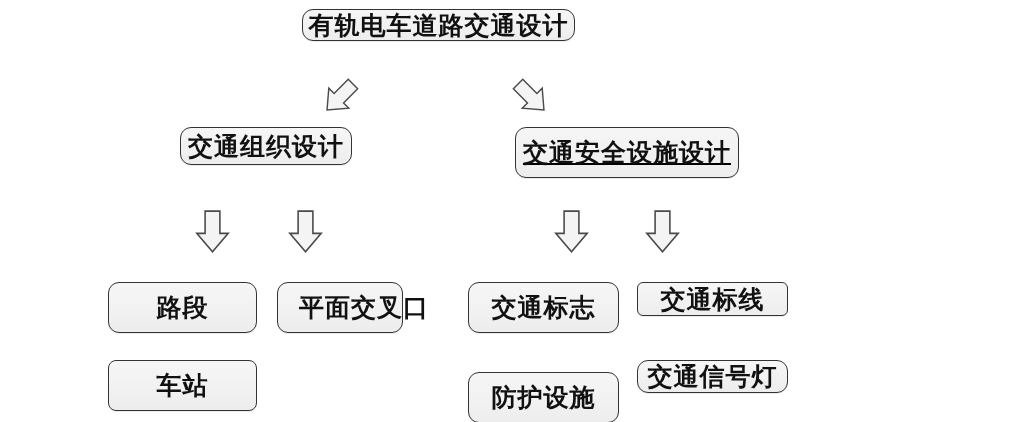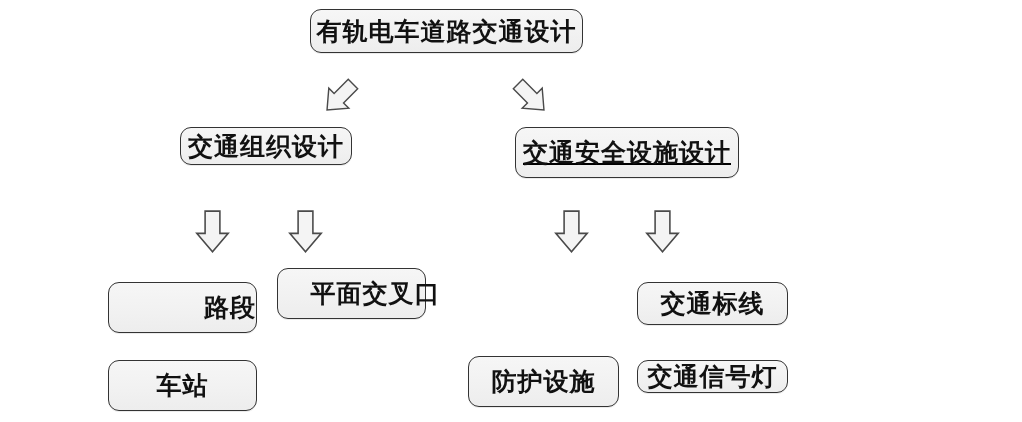--- a/index.html
+++ b/index.html
@@ -54,21 +54,21 @@
     stroke-linejoin:miter;
   }
   .rot-dl{transform:rotate(45deg);}
   .rot-dr{transform:rotate(-45deg);}
 </style>
 </head>
 <body>
 
 <div class="canvas">
 
-  <div class="node" style="left:302px;top:9px;width:273px;height:44px;margin-left:8px;">
+  <div class="node" style="left:302px;top:9px;width:273px;height:32px;">
     <span class="label">有轨电车道路交通设计</span>
   </div>
 
   <span class="arrow rot-dl" style="left:321px;top:77px;width:38px;height:40px;">
     <svg width="38" height="40" viewBox="0 0 40 48">
       <path d="M12 2 H28 V26 H37 L20 46 L3 26 H12 Z"></path>
     </svg>
   </span>
   <span class="arrow rot-dr" style="left:512px;top:77px;width:38px;height:40px;">
     <svg width="38" height="40" viewBox="0 0 40 48">
@@ -98,33 +98,36 @@
     <svg width="37" height="45" viewBox="0 0 40 48">
       <path d="M12 2 H28 V26 H37 L20 46 L3 26 H12 Z"></path>
     </svg>
   </span>
   <span class="arrow" style="left:644px;top:209px;">
     <svg width="37" height="45" viewBox="0 0 40 48">
       <path d="M12 2 H28 V26 H37 L20 46 L3 26 H12 Z"></path>
     </svg>
   </span>
 
-  <div class="node" style="left:108px;top:282px;width:149px;height:51px;justify-content:flex-end;">
+  <div class="node" style="left:108px;top:282px;width:149px;height:51px;">
     <span class="label">路段</span>
   </div>
-  <div class="node" style="left:277px;top:268px;width:149px;height:51px;padding-left:48px;">
+  <div class="node" style="left:277px;top:282px;width:126px;height:51px;padding-left:48px;">
     <span class="label">平面交叉口</span>
   </div>
-  <div class="node" style="left:108px;top:360px;width:149px;height:51px;">
+  <div class="node" style="left:108px;top:360px;width:149px;height:51px;border-radius:8px;">
     <span class="label">车站</span>
   </div>
 
-  <div class="node" style="left:637px;top:282px;width:151px;height:43px;">
+  <div class="node" style="left:468px;top:282px;width:151px;height:51px;">
+    <span class="label">交通标志</span>
+  </div>
+  <div class="node" style="left:637px;top:282px;width:151px;height:34px;border-radius:6px;">
     <span class="label">交通标线</span>
   </div>
-  <div class="node" style="left:468px;top:356px;width:151px;height:51px;">
+  <div class="node" style="left:468px;top:372px;width:151px;height:51px;">
     <span class="label">防护设施</span>
   </div>
   <div class="node" style="left:637px;top:360px;width:151px;height:33px;">
     <span class="label">交通信号灯</span>
   </div>
 
 </div>
 
 </body></html>

